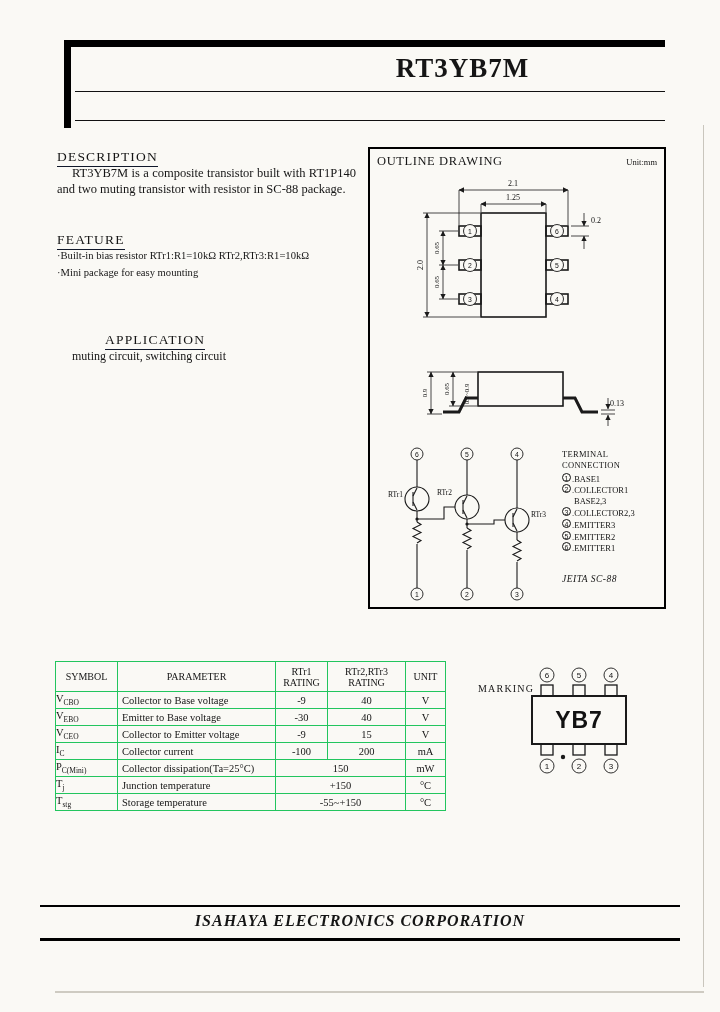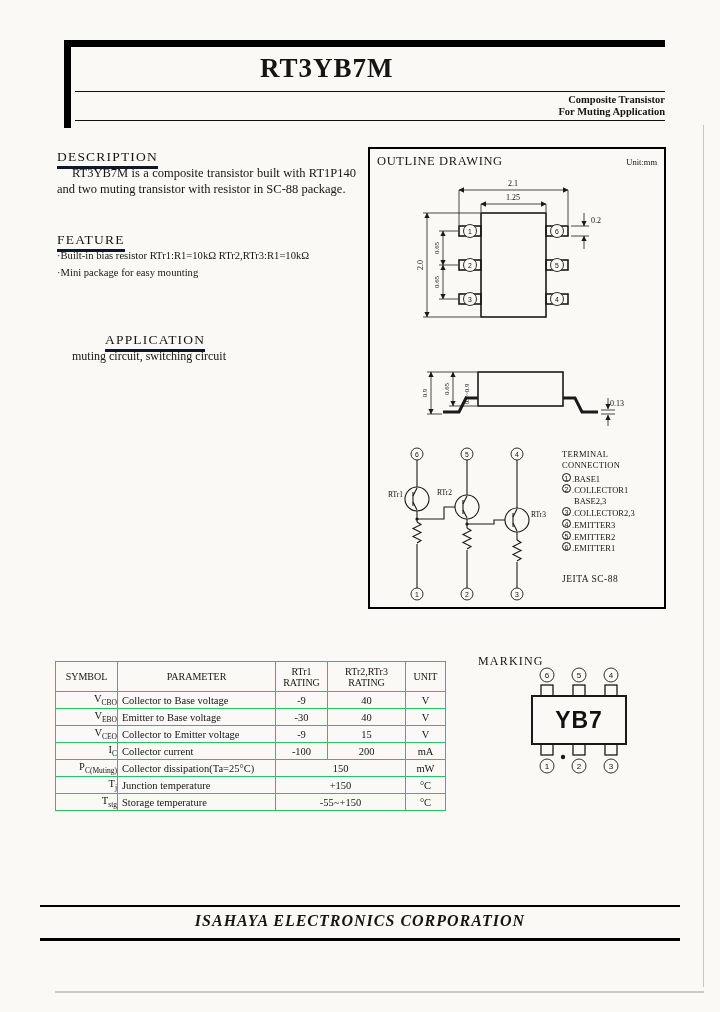--- a/index.html
+++ b/index.html
@@ -7,28 +7,28 @@
   .page {
     position:relative; width:720px; height:1012px; margin:0 auto;
     background:#faf9f5; color:#151515; overflow:hidden;
     font-family:"Liberation Serif","DejaVu Serif",serif;
   }
   .abs { position:absolute; }
 
   
   .topbar { left:64px; top:40px; width:601px; height:7px; background:#000; }
   .leftbar { left:64px; top:40px; width:7px; height:88px; background:#000; }
-  .title { left:260px; top:53px; width:405px; text-align:left; font-size:27px; font-weight:bold; letter-spacing:1px; }
+  .title { left:260px; top:53px; width:405px; text-align:center; font-size:27px; font-weight:bold; letter-spacing:1px; }
   .rule { height:1px; background:#111; }
   .rule1 { left:75px; top:91px; width:590px; }
   .subtitle { left:260px; top:94px; width:405px; text-align:right; font-size:10.5px; font-weight:bold; line-height:12px; }
   .rule2 { left:75px; top:120px; width:590px; }
 
   
-  .sec-head { font-size:13.5px; letter-spacing:1.2px; border-bottom:3px solid #0f172a; padding-bottom:1px; display:inline-block; }
+  .sec-head { font-size:13.5px; letter-spacing:1.2px; border-bottom:1px solid #0f172a; padding-bottom:1px; display:inline-block; }
 
   .desc-body { left:57px; top:166px; width:299px; font-size:12.5px; line-height:15.5px; text-align:justify; text-indent:15px; }
   .feat-list { left:57px; top:249px; width:303px; font-size:10.6px; line-height:14.2px; }
   .feat-item { margin-bottom:3px; }
   .app-body { left:57px; top:349px; width:300px; font-size:12px; text-indent:15px; }
 
   
   .outline-box { left:368px; top:147px; width:298px; height:462px; border:2px solid #000; }
   .ol-head { position:absolute; left:7px; top:5px; font-size:12.5px; letter-spacing:0.6px; }
   .ol-unit { position:absolute; right:7px; top:8px; font-size:8.5px; }
@@ -50,59 +50,55 @@
   svg .pinn2 { font-size:8px; font-family:"Liberation Sans","DejaVu Sans",sans-serif; }
   svg .qlbl  { font-size:7.5px; }
   svg .mcode { font-size:23px; font-weight:bold; font-family:"Liberation Sans","DejaVu Sans",sans-serif; letter-spacing:1px; }
 
   
   .t-conn { position:absolute; left:192px; top:300px; width:102px; font-size:8.5px; line-height:10.8px; }
   .t-title { letter-spacing:0.3px; margin-bottom:2px; }
   .circ { display:inline-block; width:9px; height:9px; border:1px solid #111; border-radius:50%;
           font:7px/9px "Liberation Sans","DejaVu Sans",sans-serif; text-align:center; margin-right:1px; vertical-align:1px; }
   .t-cont { padding-left:12px; }
-  .jeita { position:absolute; left:192px; top:425px; font-size:9.5px; letter-spacing:0.5px; }
+  .jeita { position:absolute; left:192px; top:425px; font-size:9.5px; letter-spacing:0.5px;font-style:italic; }
 
   
   .mr-head-pos { left:55px; top:640px; }
   .mr-table { position:absolute; left:55px; top:661px; border-collapse:collapse; table-layout:fixed; }
   .mr-table td { border:1px solid #22c55e; font-size:10.5px; height:17px; overflow:hidden; }
   .mr-table tr.hd td { height:30px; text-align:center; font-size:10px; }
   .two { display:block; line-height:11px; }
-  .c-sym { text-align:right; font-size:11px; }
+  .c-sym { text-align:left; font-size:11px; }
   .c-sym sub { font-size:7.5px; }
   .c-par { padding-left:4px;margin-left:40px; }
   .c-val, .c-unit { text-align:center; }
 
   
-  .mk-head { left:478px; top:654px; font-size:12px; letter-spacing:1.2px; }
+  .mk-head { left:478px; top:683px; font-size:10px; letter-spacing:1.2px; }
   .mk-svg { left:522px; top:665px; width:115px; height:125px; }
 
   
   .f-rule1 { left:40px; top:905px; width:640px; height:2px; background:#000; }
   .f-company { left:0; top:912px; width:720px; text-align:center; font-size:16px; font-weight:bold; font-style:italic; letter-spacing:1px; }
   .f-rule2 { left:40px; top:938px; width:640px; height:3px; background:#000; }
 
   
   .edge-right { left:703px; top:125px; width:1px; height:862px; background:#c9c6bd; }
   .edge-bottom { left:55px; top:991px; width:649px; height:2px; background:#cecbc2; }
 </style>
 </head>
 <body>
 
 <div class="page">
 
   <div class="abs topbar"></div>
   <div class="abs leftbar"></div>
   <div class="abs title">RT3YB7M</div>
   <div class="abs rule rule1"></div>
-  <div class="abs subtitle">
-    <span>Composite Transistor</span><br>
-    <span>For Muting Application</span>
-  </div>
   <div class="abs rule rule2"></div>
 
   <div class="abs" style="left:57px; top:147px;">
     <span class="sec-head">DESCRIPTION</span>
   </div>
   <div class="abs desc-body">RT3YB7M is a composite transistor built with RT1P140 and two muting transistor with resistor in SC-88 package.</div>
 
   <div class="abs" style="left:57px; top:230px;">
     <span class="sec-head">FEATURE</span>
   </div>
@@ -328,21 +324,21 @@
       <td class="c-unit">V</td>
     </tr>
     <tr>
       <td class="c-sym"><span>I</span><sub>C</sub></td>
       <td class="c-par">Collector current</td>
       <td class="c-val">-100</td>
       <td class="c-val">200</td>
       <td class="c-unit">mA</td>
     </tr>
     <tr>
-      <td class="c-sym"><span>P</span><sub>C(Muting)</sub></td>
+      <td class="c-sym"><span>P</span><sub>C(Mini)</sub></td>
       <td class="c-par">Collector dissipation(Ta=25°C)</td>
       <td class="c-val" colspan="2">150</td>
       <td class="c-unit">mW</td>
     </tr>
     <tr>
       <td class="c-sym"><span>T</span><sub>j</sub></td>
       <td class="c-par">Junction temperature</td>
       <td class="c-val" colspan="2">+150</td>
       <td class="c-unit">°C</td>
     </tr>

